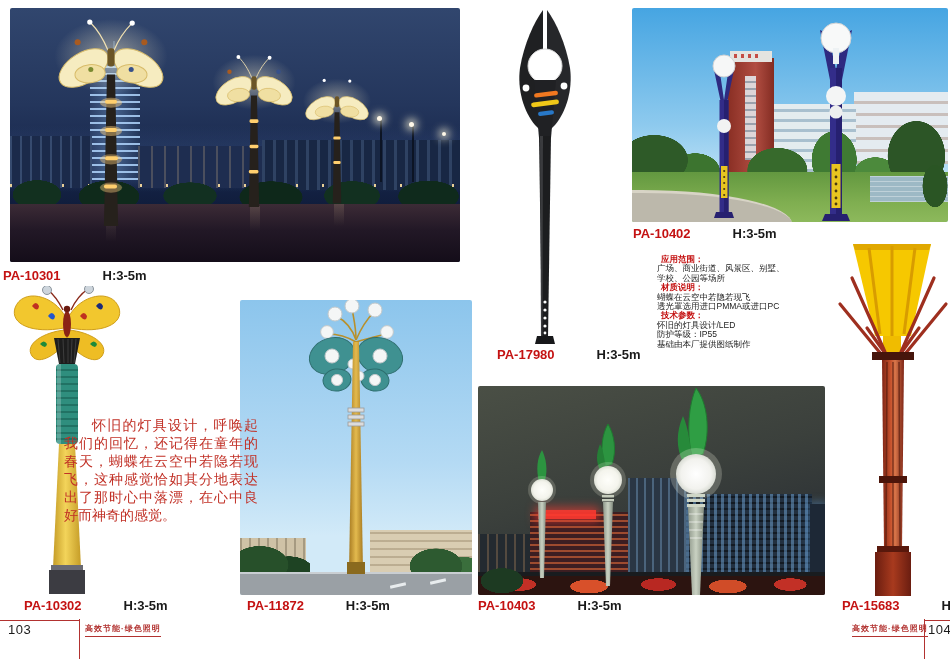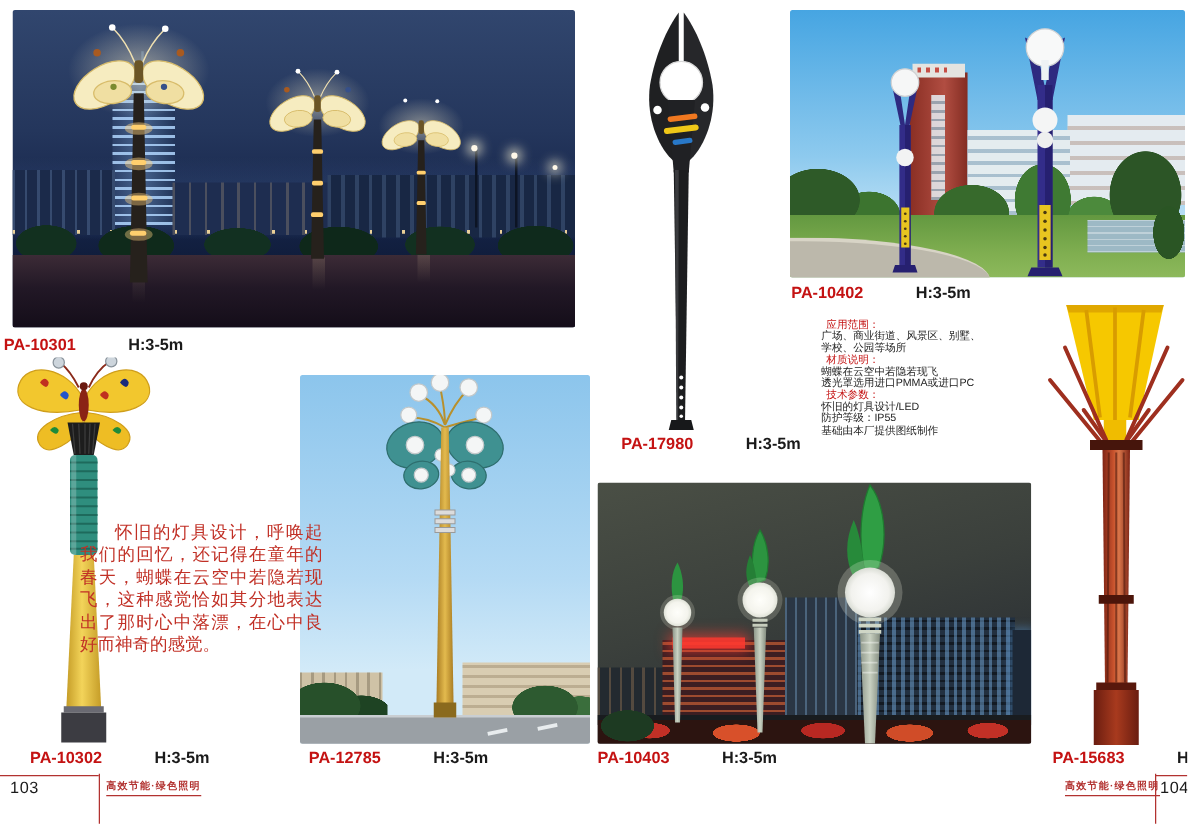--- a/index.html
+++ b/index.html
@@ -18,21 +18,21 @@
   .lab-10402{left:633px;top:226px;}
   .lab-10403{left:478px;top:598px;}
   .lab-10404{left:842px;top:598px;}
 
   
   #description{position:absolute;left:64px;top:416px;width:194px;color:#c13026;
      font-size:14px;line-height:18px;text-indent:2em;text-align:justify;margin:0;}
 
   
   #specs{position:absolute;left:657px;top:255px;width:195px;font-size:8.5px;line-height:9.4px;color:#222;}
-  #specs .sec-title{color:#c41212;font-weight:normal;padding-left:4px;}
+  #specs .sec-title{color:#c41212;font-weight:bold;padding-left:4px;}
 
   
   #ph10301{left:10px;top:8px;width:450px;height:254px;}
   .p1-sky{position:absolute;inset:0;background:linear-gradient(180deg,#31466e 0%,#24365c 38%,#17264b 62%,#101d3c 78%);}
   .p1-citglow{position:absolute;left:0;top:118px;width:450px;height:66px;background:linear-gradient(180deg,rgba(96,136,198,0) 0%,rgba(96,136,198,.28) 70%,rgba(96,136,198,0) 100%);}
   .p1-tower{position:absolute;left:80px;top:48px;width:50px;height:124px;
      background-image:repeating-linear-gradient(0deg,rgba(175,212,252,.85) 0 2px,rgba(20,35,65,0) 2px 7px),
                       linear-gradient(90deg,#2c4068,#47648f 45%,#22355a);}
   .p1-antenna{position:absolute;left:103px;top:33px;width:2px;height:16px;background:#4a6790;}
   .p1-bldgL{position:absolute;left:0;top:128px;width:82px;height:52px;background:#1b2a4a;
@@ -528,21 +528,21 @@
     </g>
   </svg>
 
   <div class="plabel lab-10301">
     <span class="code">PA-10301</span><span class="spec">H:3-5m</span>
   </div>
   <div class="plabel lab-10302">
     <span class="code">PA-10302</span><span class="spec">H:3-5m</span>
   </div>
   <div class="plabel lab-10303">
-    <span class="code">PA-12785</span><span class="spec">H:3-5m</span>
+    <span class="code">PA-11872</span><span class="spec">H:3-5m</span>
   </div>
   <div class="plabel lab-10401">
     <span class="code">PA-17980</span><span class="spec">H:3-5m</span>
   </div>
   <div class="plabel lab-10402">
     <span class="code">PA-10402</span><span class="spec">H:3-5m</span>
   </div>
   <div class="plabel lab-10403">
     <span class="code">PA-10403</span><span class="spec">H:3-5m</span>
   </div>

